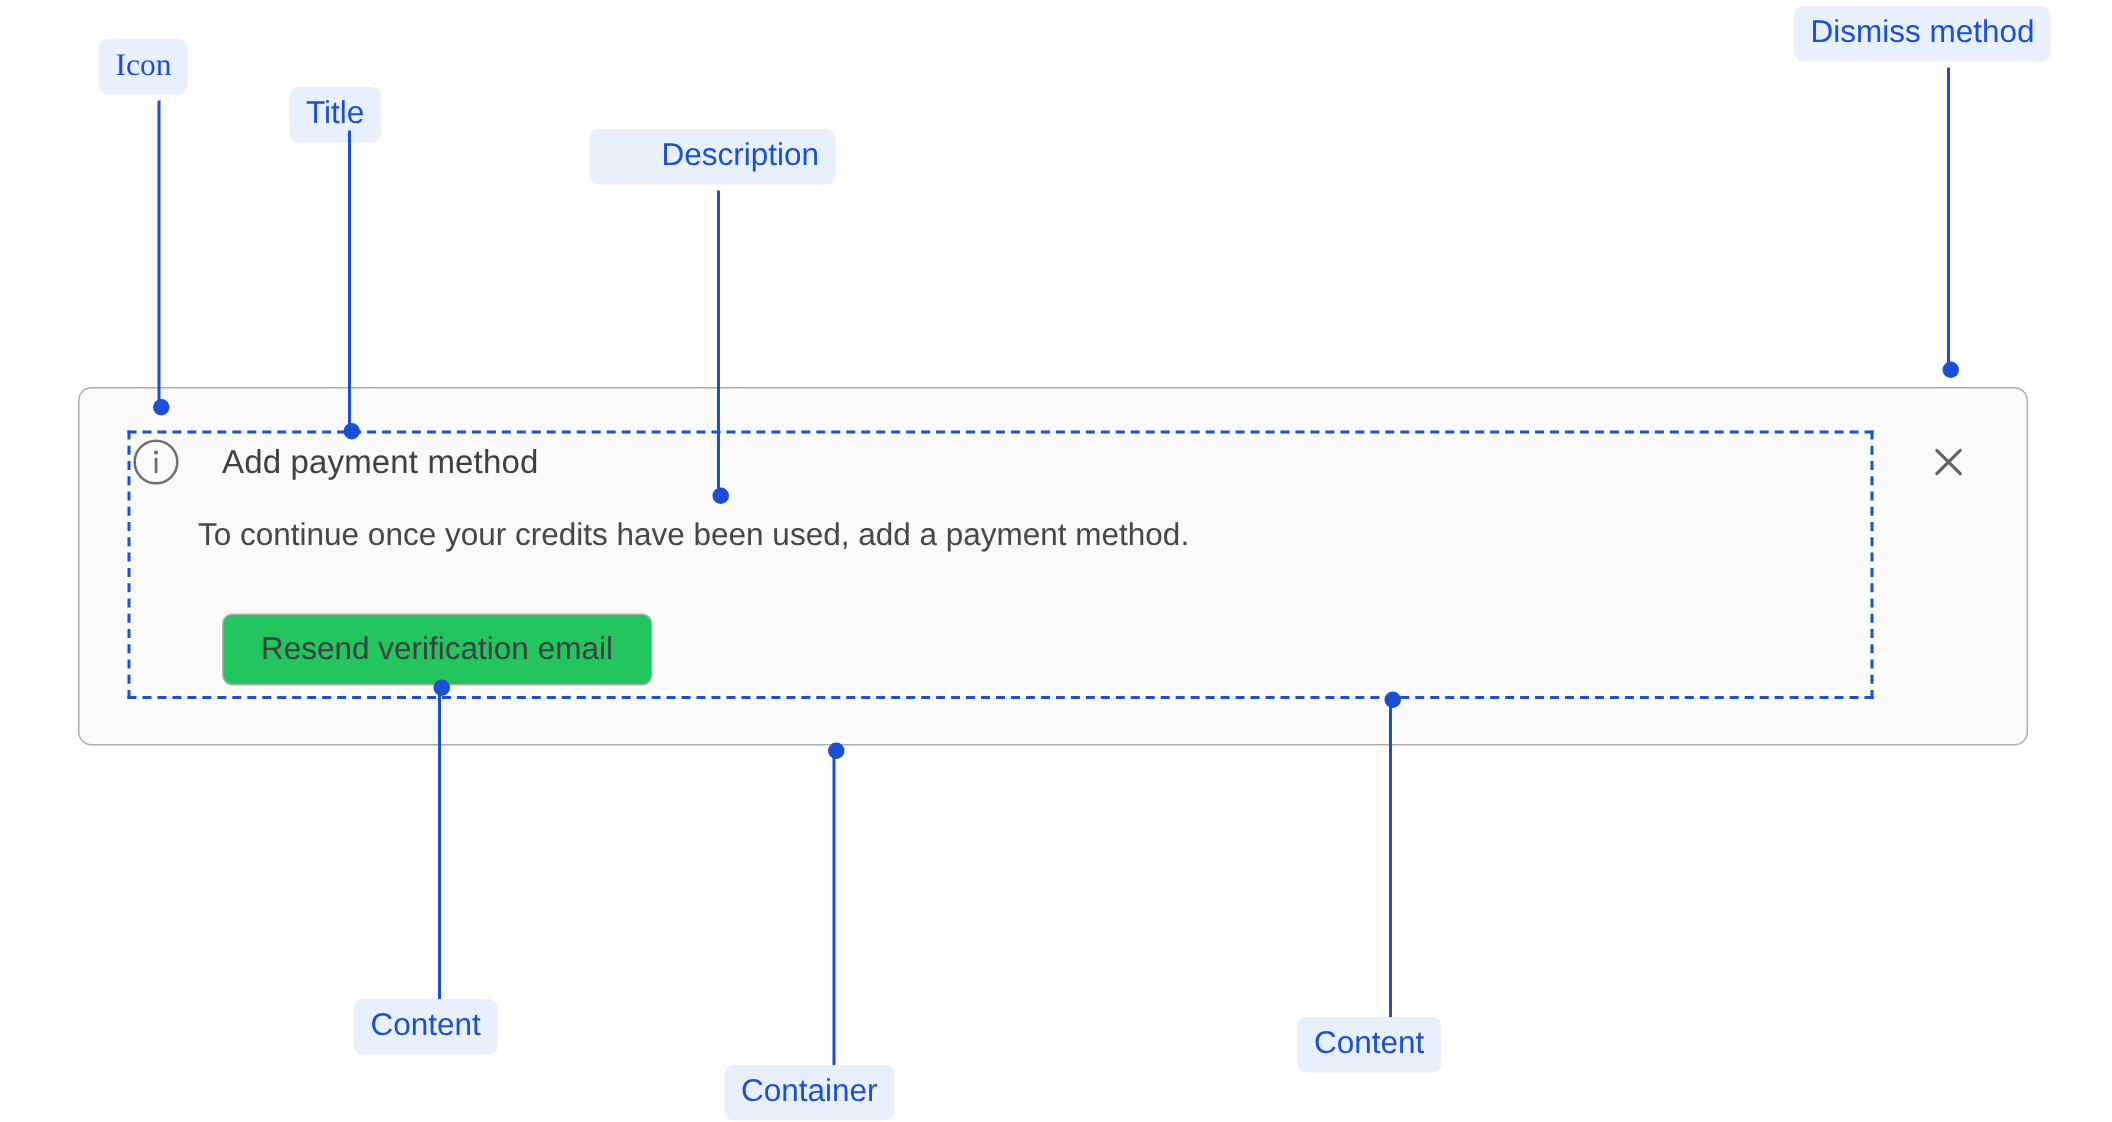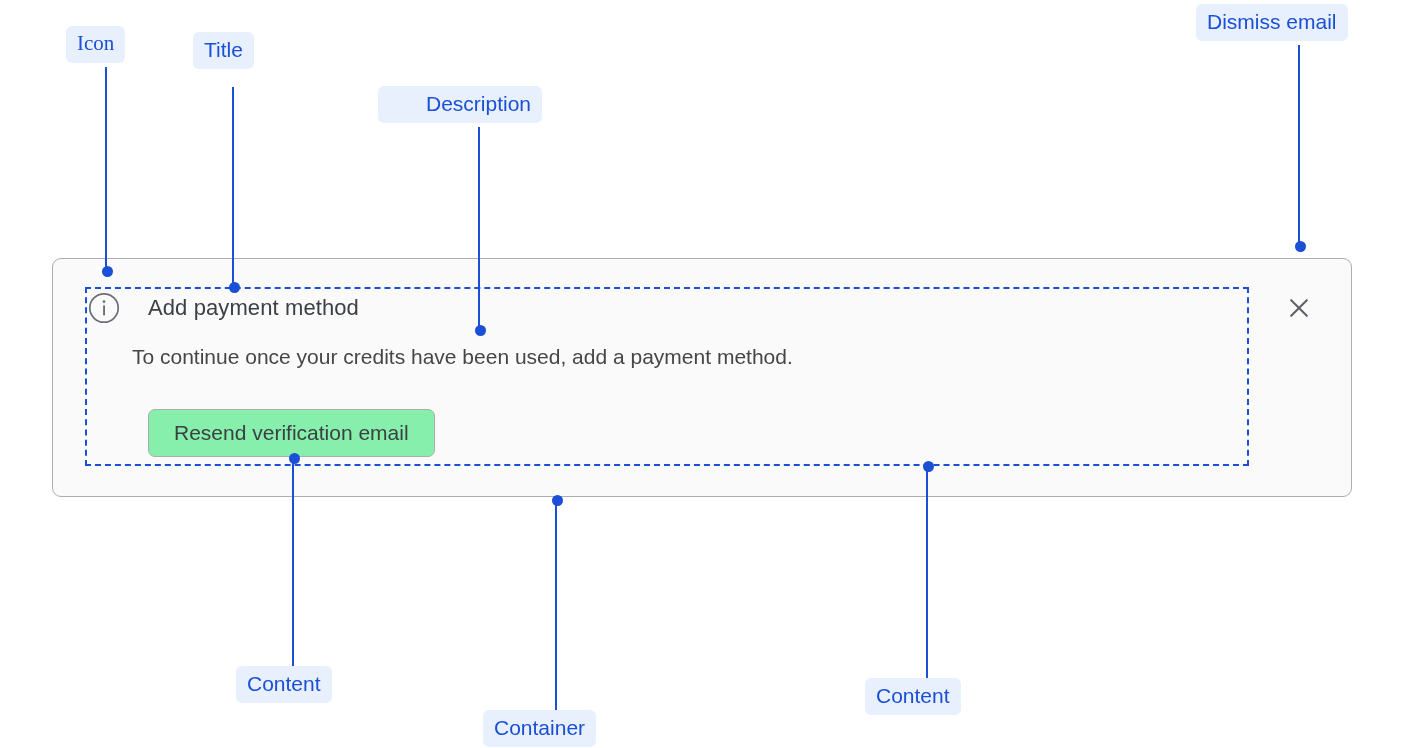--- a/index.html
+++ b/index.html
@@ -102,21 +102,21 @@
   #alert-actions {
     position: absolute;
     left: 148px;
     top: 409px;
   }
 
   #resend-button {
     font-family: "Liberation Sans", sans-serif;
     font-size: 21px;
     color: #3c4043;
-    background: #86efac;
+    background: #22c55e;
     border: 1.5px solid #adadad;
     border-radius: 7px;
     padding: 12px 25px 13px 25px;
     line-height: 1;
     cursor: pointer;
   }
 
   #dismiss-button {
     position: absolute;
     left: 1281px;
@@ -162,29 +162,29 @@
     <svg width="26" height="26" viewBox="0 0 26 26" aria-hidden="true">
       <path d="M5.2 5.2 L20.8 20.8 M20.8 5.2 L5.2 20.8" stroke="#5f6368" stroke-width="2.1" stroke-linecap="round" fill="none"></path>
     </svg>
   </span>
 </button>
 
 <div class="annot-label" style="left:66px;  top:26px;font-family:Liberation Serif, serif;">Icon</div>
 <div class="leader-line" style="left:105px; top:67px;  height:204px;"></div>
 <div class="leader-dot" style="left:106px; top:271px;"></div>
 
-<div class="annot-label" style="left:193px; top:32px;">Title</div>
+<div class="annot-label" style="left:193px; top:58px;">Title</div>
 <div class="leader-line" style="left:232px; top:87px;  height:200px;"></div>
 <div class="leader-dot" style="left:233px; top:287px;"></div>
 
-<div class="annot-label" style="left:378px; top:86px;padding-left:48px;">Description</div>
+<div class="annot-label" style="left:393px; top:86px;padding-left:48px;">Description</div>
 <div class="leader-line" style="left:478px; top:127px; height:203px;"></div>
 <div class="leader-dot" style="left:479px; top:330px;"></div>
 
-<div class="annot-label" style="left:1196px; top:4px;">Dismiss email</div>
+<div class="annot-label" style="left:1196px; top:4px;">Dismiss method</div>
 <div class="leader-line" style="left:1298px; top:45px; height:201px;"></div>
 <div class="leader-dot" style="left:1299px; top:246px;"></div>
 
 <div class="annot-label" style="left:236px; top:666px;">Content</div>
 <div class="leader-line" style="left:292px; top:458px; height:208px;"></div>
 <div class="leader-dot" style="left:293px; top:458px;"></div>
 
 <div class="annot-label" style="left:483px; top:710px;">Container</div>
 <div class="leader-line" style="left:555px; top:500px; height:210px;"></div>
 <div class="leader-dot" style="left:556px; top:500px;"></div>

